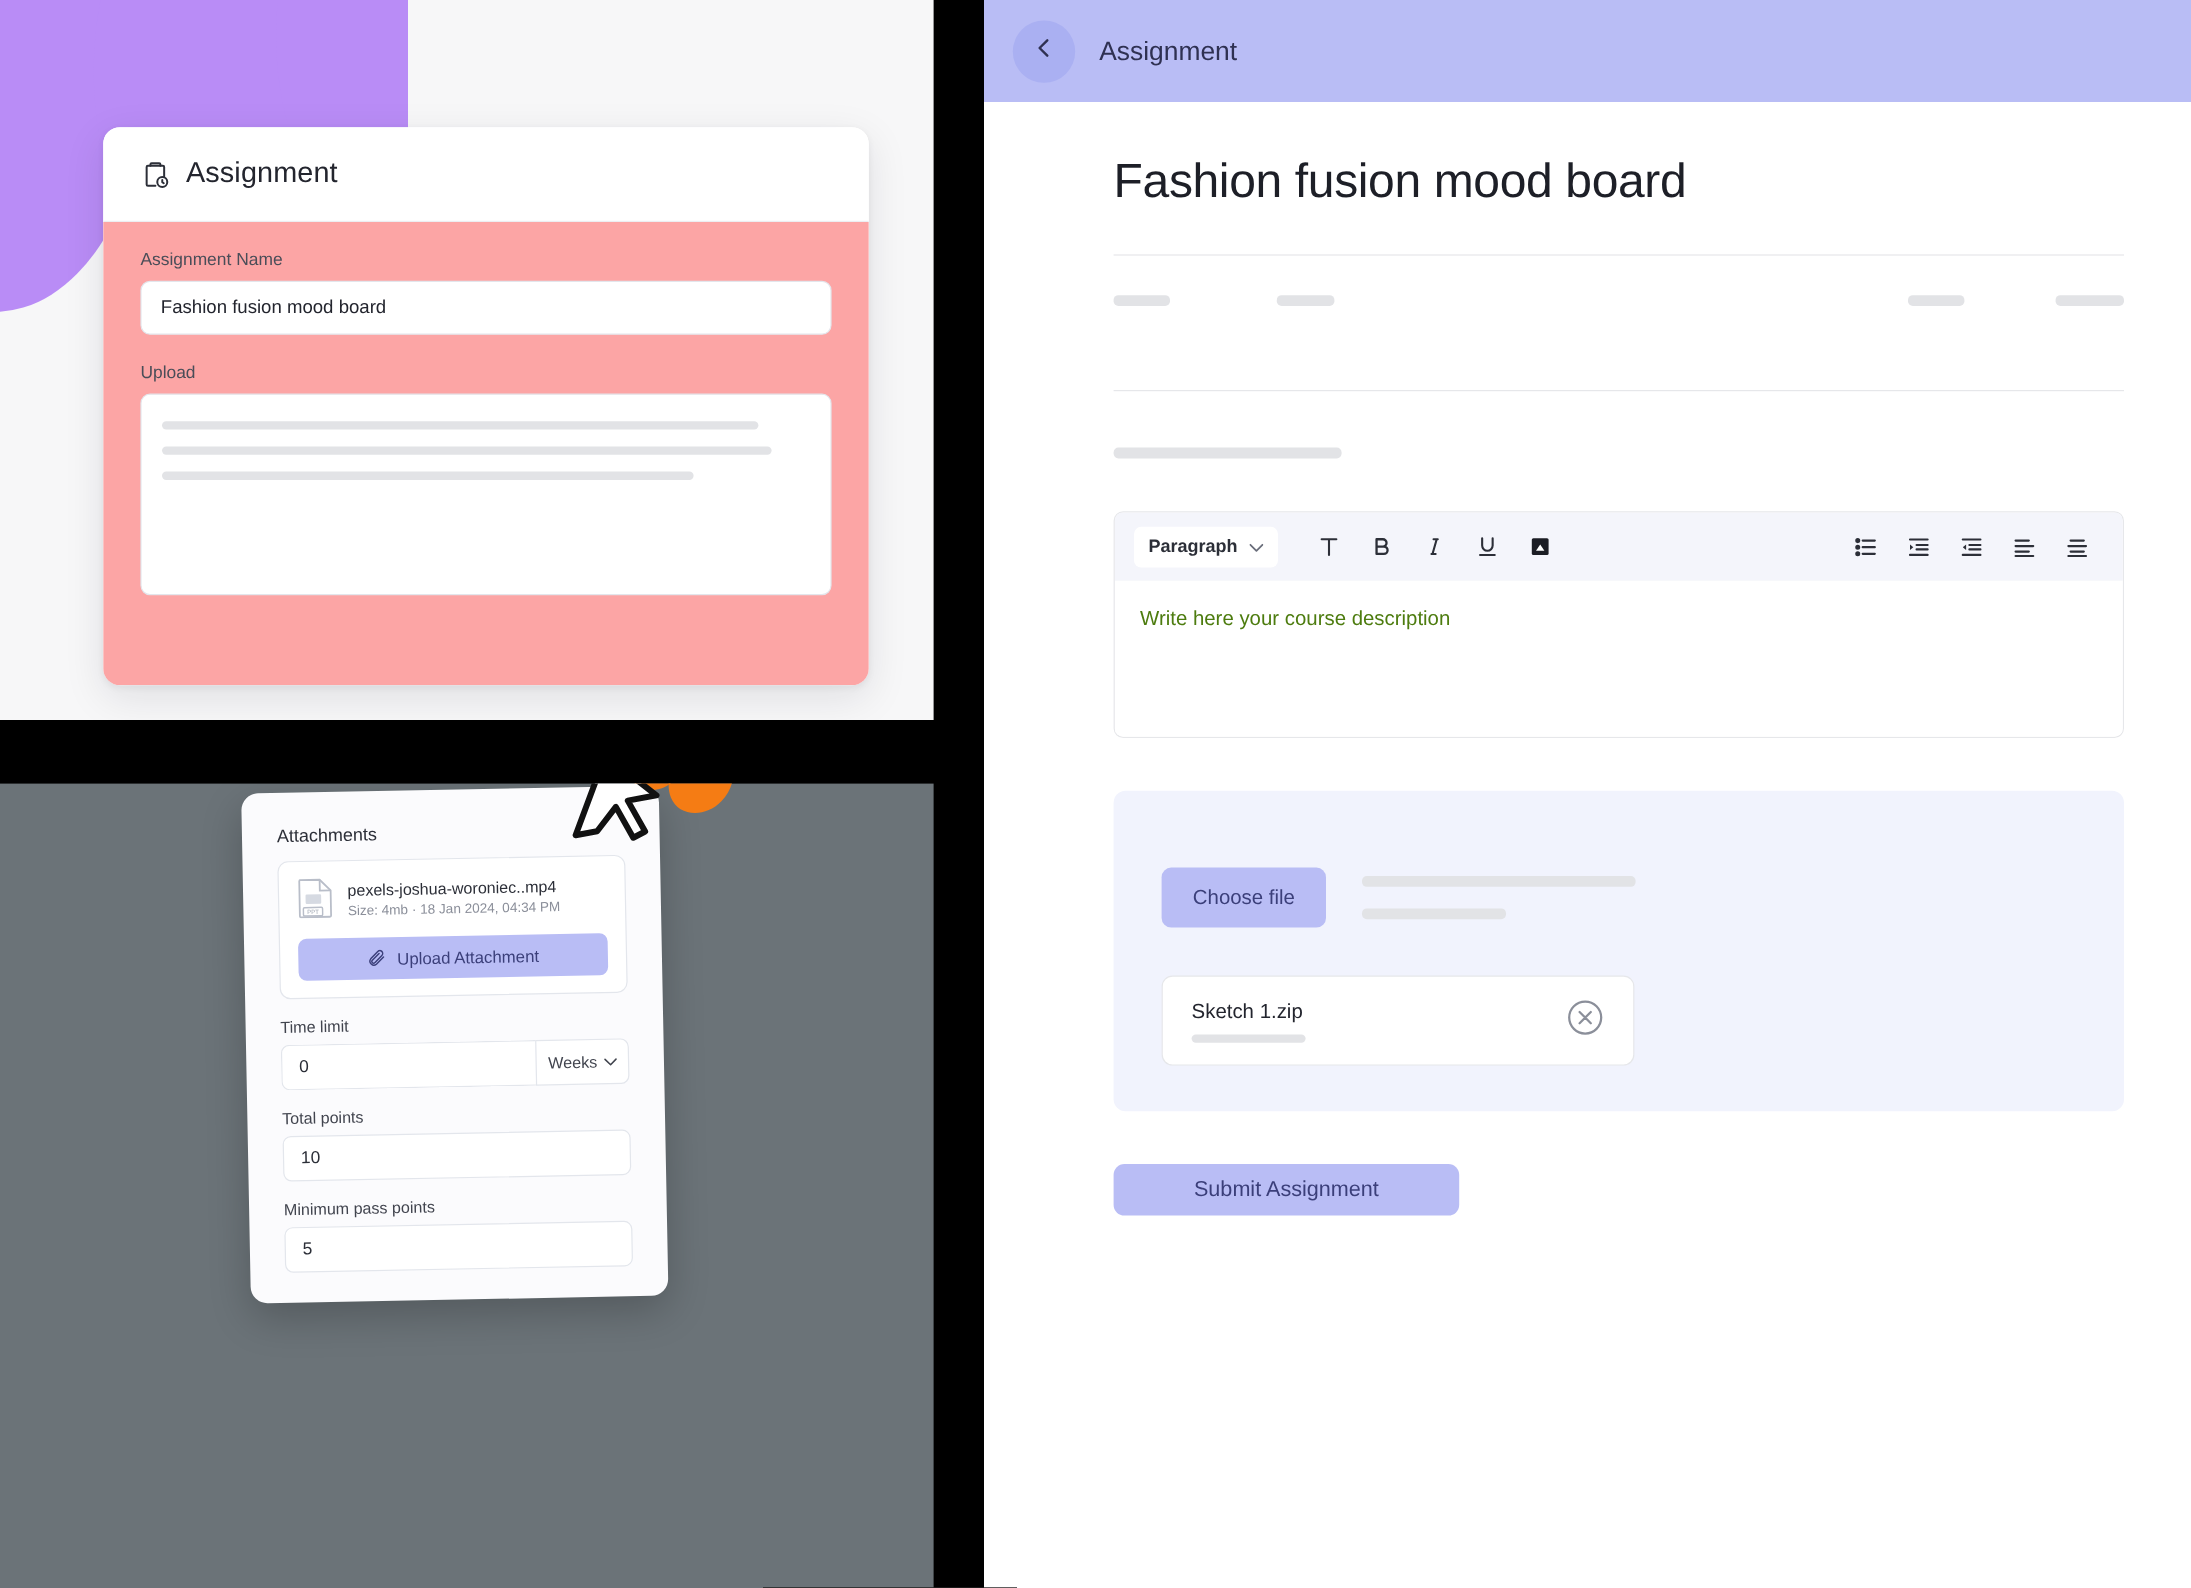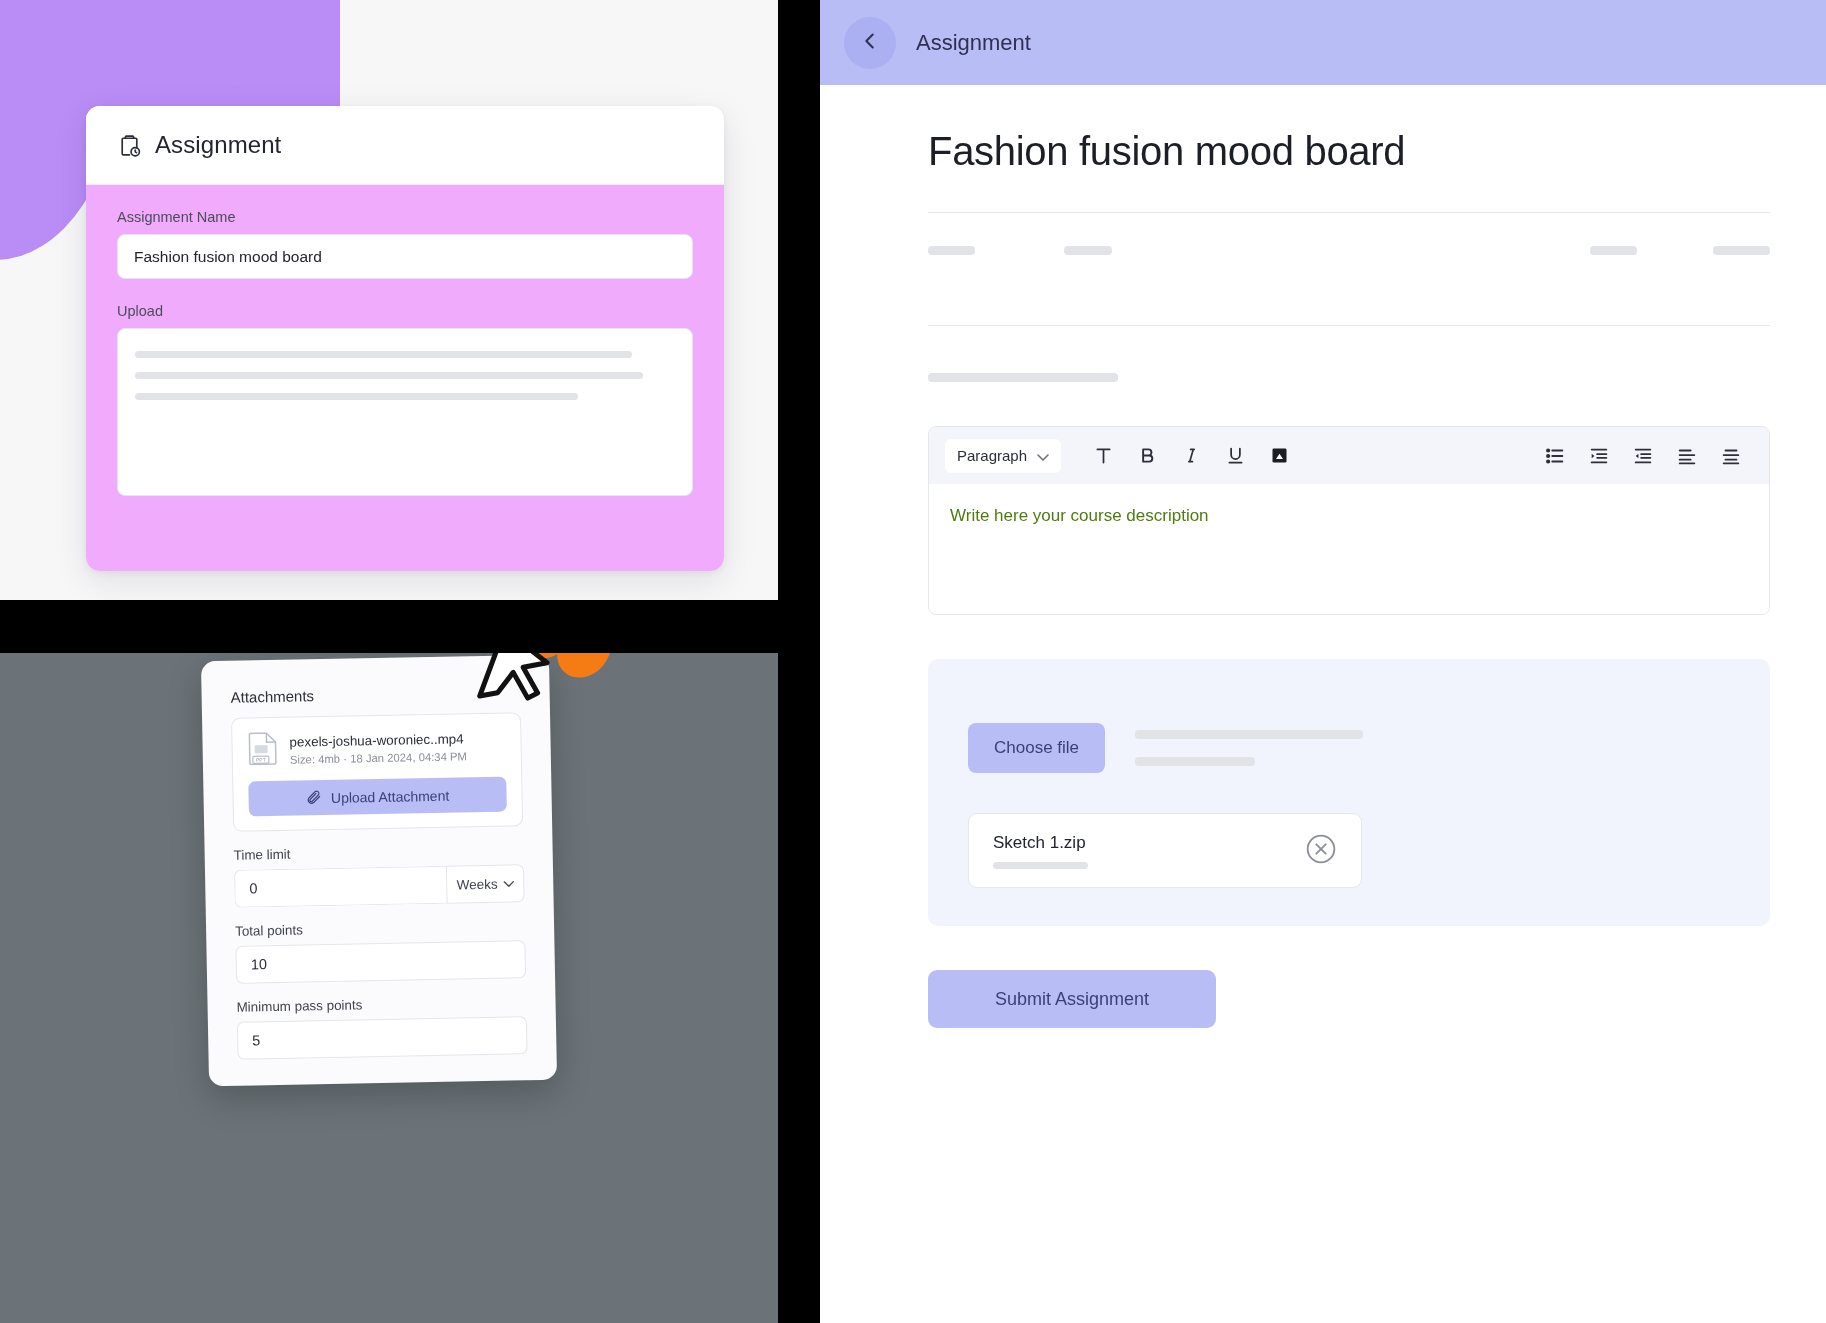--- a/index.html
+++ b/index.html
@@ -40,21 +40,21 @@
     box-shadow: 0 10px 34px rgba(16,20,40,.10), 0 2px 6px rgba(16,20,40,.06);
     overflow: hidden;
   }
   .card-assignment .card-head {
     height: 79px; display: flex; align-items: center; gap: 13px;
     padding: 0 31px; border-bottom: 1px solid #eceef2; background:#fff;
   }
   .card-head .title { font-size: 24px; color: #23252e; letter-spacing: .1px; }
   .clipboard-icon { width: 25px; height: 25px; display:block; }
 
-  .card-assignment .card-body { padding: 24px 31px 30px; background: #f0abfc; height: calc(100% - 79px); }
+  .card-assignment .card-body { padding: 24px 31px 30px; background: #fca5a5; height: calc(100% - 79px); }
   .field-label { font-size: 14.5px; color: #4a4d58; margin-bottom: 9px; }
   .text-input {
     width: 100%; height: 45px; background: #fff;
     border: 1px solid #e3e6ec; border-radius: 8px;
     display: flex; align-items: center; padding: 0 16px;
     font-size: 15.5px; color: #23252e;
   }
   .gap-20 { height: 24px; }
   .textarea-box {
     width: 100%; height: 168px; background:#fff;
@@ -140,20 +140,21 @@
     margin-right: 0px;
   }
   .toolbar {
     height: 57px; background: #f4f5fb; display:flex; align-items:center;
     padding: 0 16px; gap: 0;
   }
   .para-pill {
     background:#fff; border-radius: 6px; height: 34px; padding: 0 12px;
     display:flex; align-items:center; gap: 10px; font-size: 15px; color:#2c2f38;
     margin-right: 20px;
+    font-weight: bold;
   }
   .tb-btn {
     width: 44px; height: 38px; display:flex; align-items:center; justify-content:center;
   }
   .tb-spacer { flex: 1; }
   .editor-area {
     height: 130px; background:#fff; padding: 22px 21px; font-size: 17px; color: #4d7c0f;
   }
 
   .attach-box {
@@ -178,21 +179,21 @@
     height: 75px; width: 394px; flex: 0 0 auto;
     display:flex; align-items:center; justify-content: space-between;
     padding: 0 24px;
   }
   .chip .cname { font-size: 17px; color: #23252e; margin-bottom: 9px; }
   .chip .skel { height: 7px; width: 95px; }
   .x-circle { width: 32px; height: 32px; }
 
   .submit-btn {
     margin-top: 44px; background: #b9bdf5; color:#3b3f7a;
-    border-radius: 9px; height: 58px; width: 288px;
+    border-radius: 9px; height: 43px; width: 288px;
     display:flex; align-items:center; justify-content:center; font-size: 18px;
   }
 </style>
 </head>
 <body>
 
 <div class="stage">
 
   <div class="left-top">
     <div class="blob-wrap">

